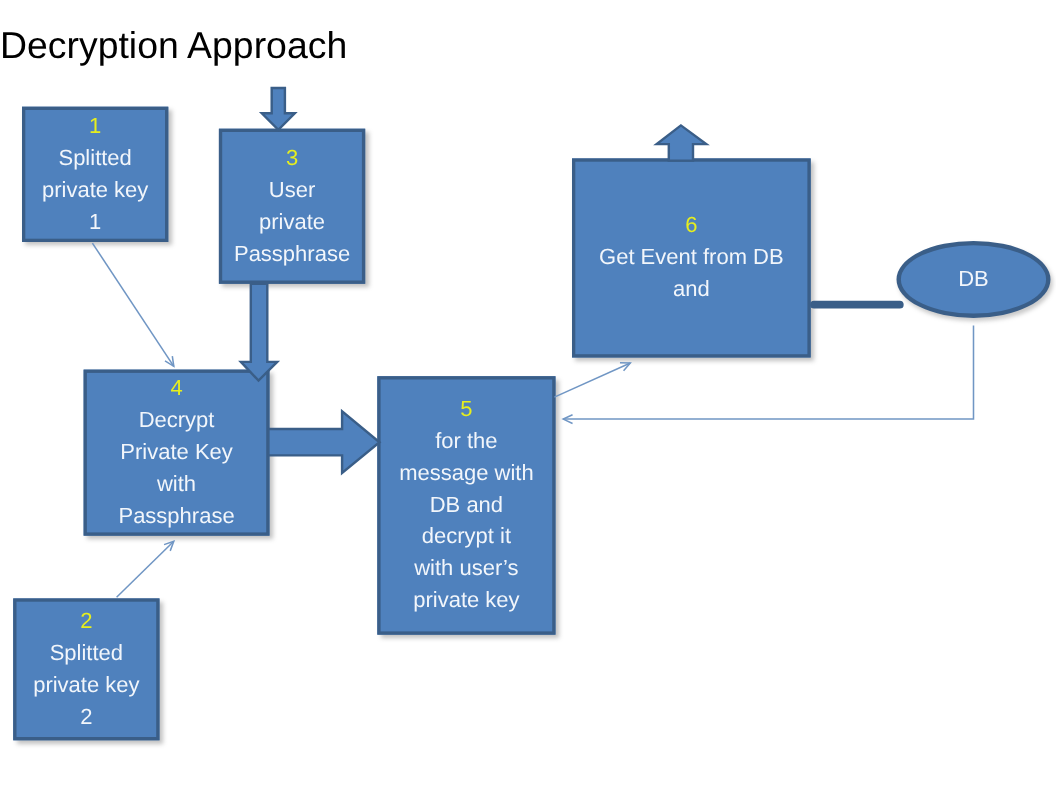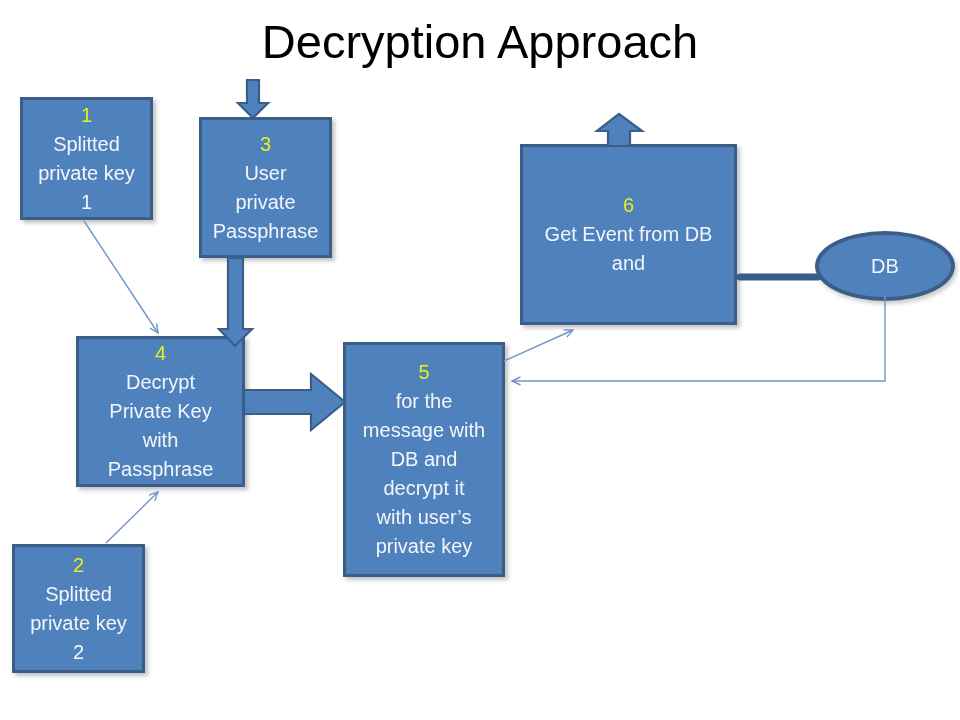--- a/index.html
+++ b/index.html
@@ -15,22 +15,21 @@
   html,body{background:var(--bg);}
   .stage{
     position:relative;
     width:960px;height:720px;
     background:var(--bg);
     font-family:"Liberation Sans",sans-serif;
     overflow:hidden;
   }
   .title{
     position:absolute;top:16px;left:0;width:960px;
-    text-align:center;
-    font-size:47px;line-height:52px;
+    font-size:34px;line-height:52px;
     color:var(--title-color);
   }
   .node{
     position:absolute;
     background:var(--node-fill);
     border:3px solid var(--node-border);
     box-shadow:3px 3px 4px rgba(120,120,120,0.45);
     display:flex;flex-direction:column;
     justify-content:center;align-items:center;
     text-align:center;
@@ -73,21 +72,21 @@
     <span class="line">private</span>
     <span class="line">Passphrase</span>
   </div>
 
   <div class="node" style="left:520px;top:144px;width:217px;height:181px">
     <span class="num">6</span>
     <span class="line">Get Event from DB</span>
     <span class="line">and</span>
   </div>
 
-  <div class="node ellipse" style="left:815px;top:231px;width:140px;height:70px">
+  <div class="node ellipse" style="left:815px;top:219px;width:140px;height:70px">
     <span class="line">DB</span>
   </div>
 
   <div class="node" style="left:76px;top:336px;width:169px;height:151px">
     <span class="num">4</span>
     <span class="line">Decrypt</span>
     <span class="line">Private Key</span>
     <span class="line">with</span>
     <span class="line">Passphrase</span>
   </div>

